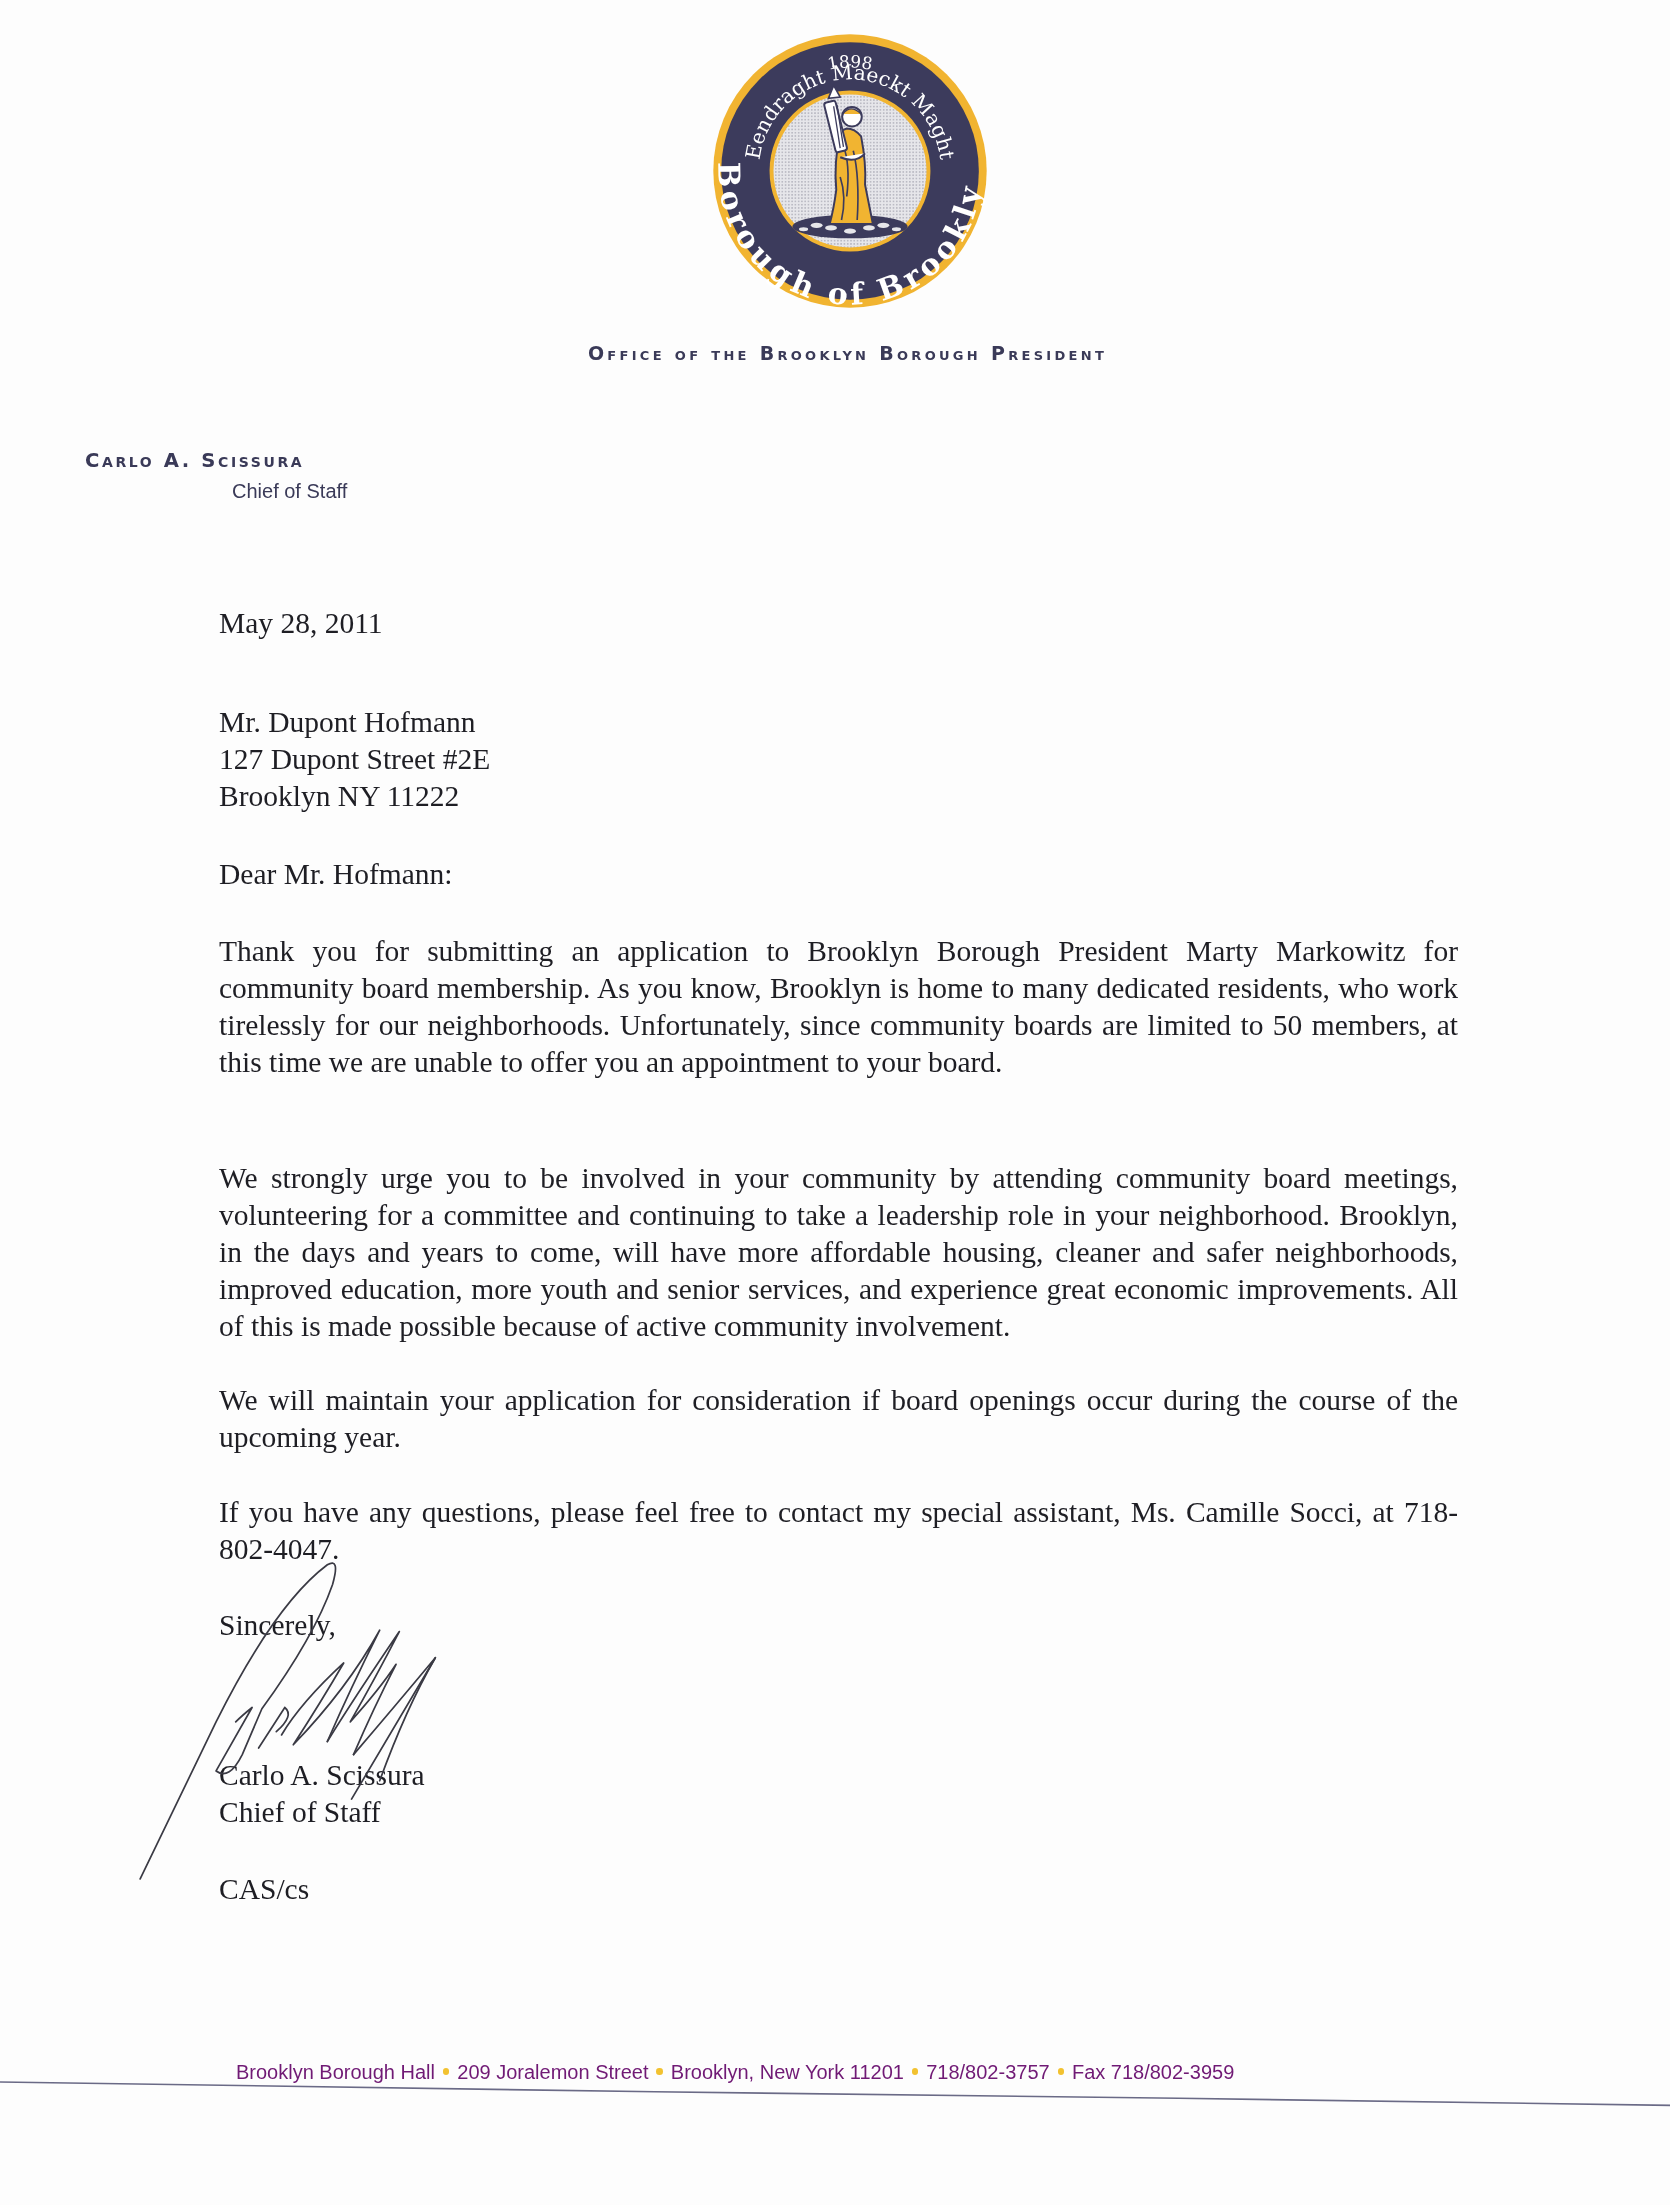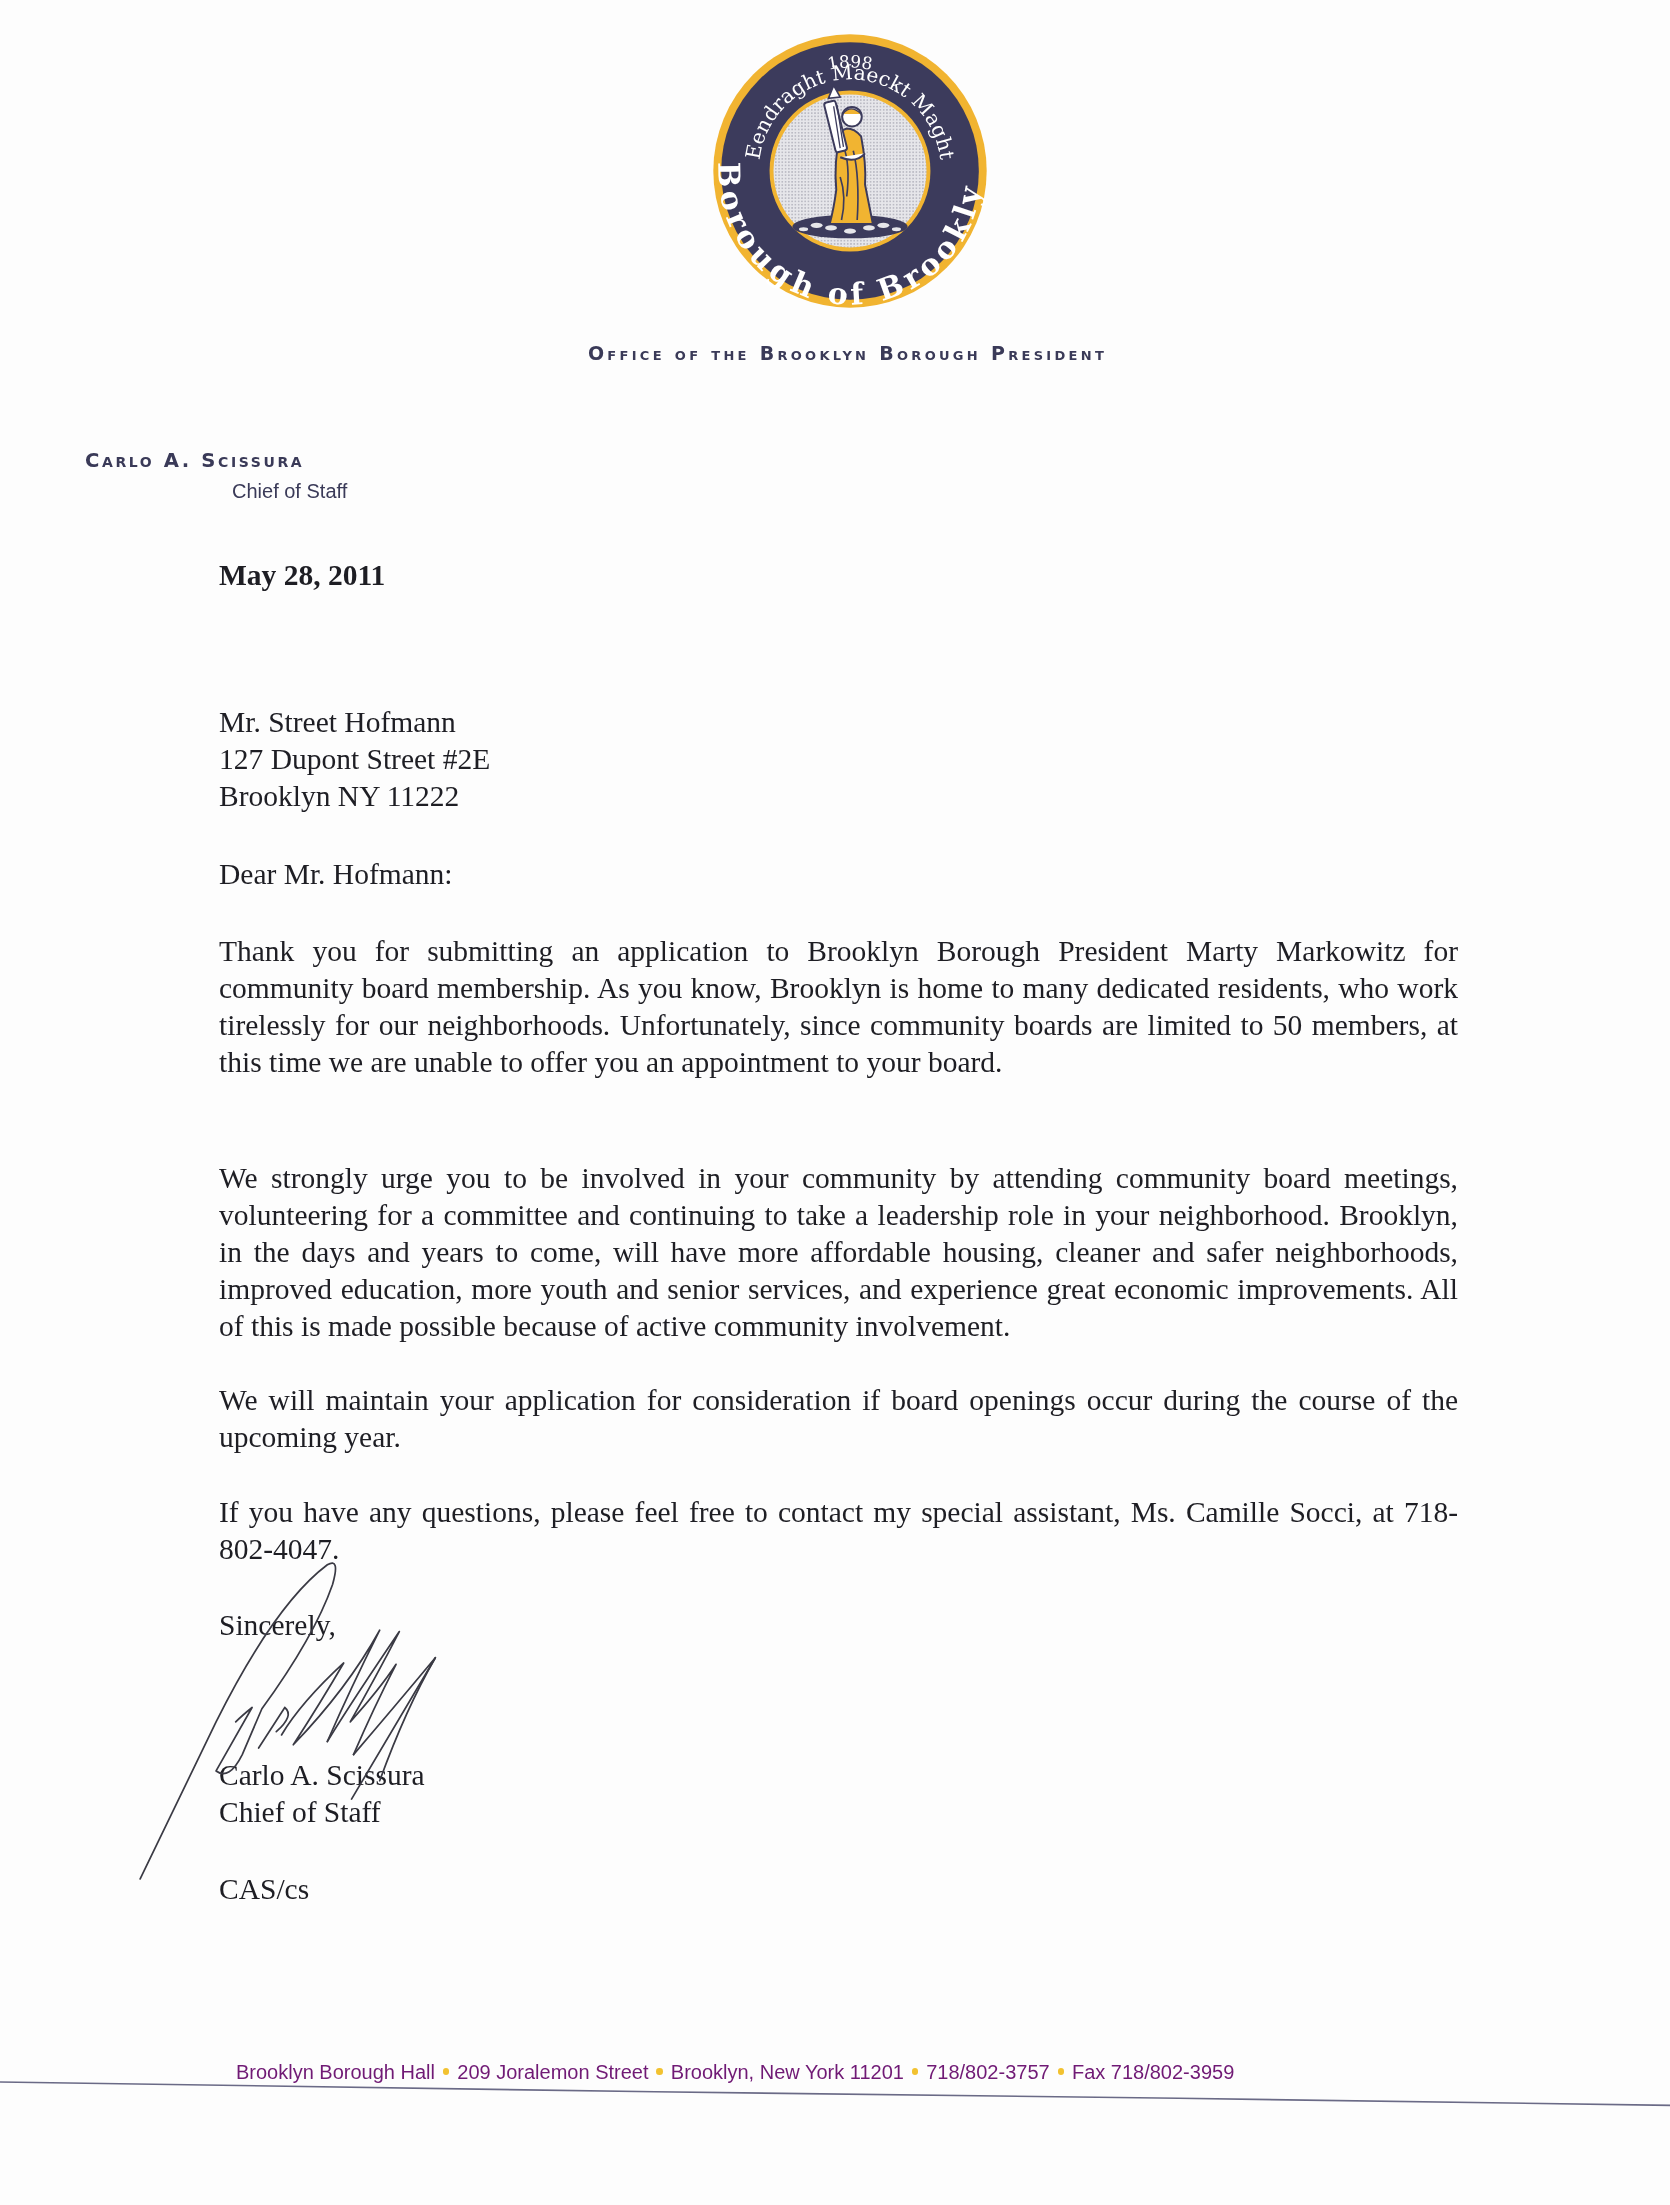--- a/index.html
+++ b/index.html
@@ -31,21 +31,21 @@
     left: 232px; top: 480px;
     font-family: "Liberation Sans", sans-serif;
     font-size: 20px; color: #3a3a58;
   }
 
   
   .serif {
     font-family: "Liberation Serif", serif;
     font-size: 29.5px; line-height: 37px; color: #1e1e24;
   }
-  .date { left: 219px; top: 557px; font-weight: bold; }
+  .date { left: 219px; top: 605px; }
   .addr { left: 219px; top: 704px; }
   .salute { left: 219px; top: 856px; }
   .para { left: 219px; width: 1239px; text-align: justify; text-align-last: left; }
   .p1 { top: 933px; }
   .p2 { top: 1118px; margin-top: 42px; }
   .p3 { top: 1382px; }
   .p4 { top: 1494px; }
   .closing { left: 219px; top: 1607px; text-align: center; }
   .signame { left: 219px; top: 1757px; }
   .sigtitle { left: 219px; top: 1794px; }
@@ -116,21 +116,21 @@
   </text>
 </svg>
 
 <div class="abs office">Office of the Brooklyn Borough President</div>
 <div class="abs sender-name">Carlo A. Scissura</div>
 <div class="abs sender-title">Chief of Staff</div>
 
 <div class="abs serif date">May 28, 2011</div>
 
 <div class="abs serif addr">
-  <div>Mr. Street Hofmann</div>
+  <div>Mr. Dupont Hofmann</div>
   <div>127 Dupont Street #2E</div>
   <div>Brooklyn NY 11222</div>
 </div>
 
 <div class="abs serif salute">Dear Mr. Hofmann:</div>
 
 <div class="abs serif para p1">Thank you for submitting an application to Brooklyn Borough President Marty Markowitz for community board membership. As you know, Brooklyn is home to many dedicated residents, who work tirelessly for our neighborhoods. Unfortunately, since community boards are limited to 50 members, at this time we are unable to offer you an appointment to your board.</div>
 <div class="abs serif para p2">We strongly urge you to be involved in your community by attending community board meetings, volunteering for a committee and continuing to take a leadership role in your neighborhood.  Brooklyn, in the days and years to come, will have more affordable housing, cleaner and safer neighborhoods, improved education, more youth and senior services, and experience great economic improvements. All of this is made possible because of active community involvement.</div>
 <div class="abs serif para p3">We will maintain your application for consideration if board openings occur during the course of the upcoming year.</div>
 <div class="abs serif para p4">If you have any questions, please feel free to contact my special assistant, Ms. Camille Socci, at 718-802-4047.</div>

